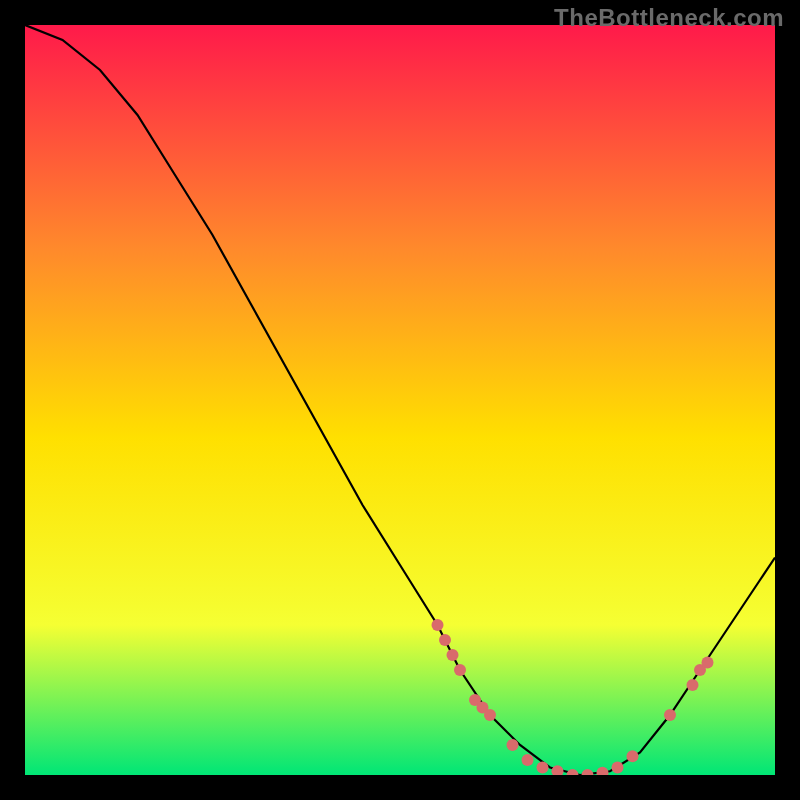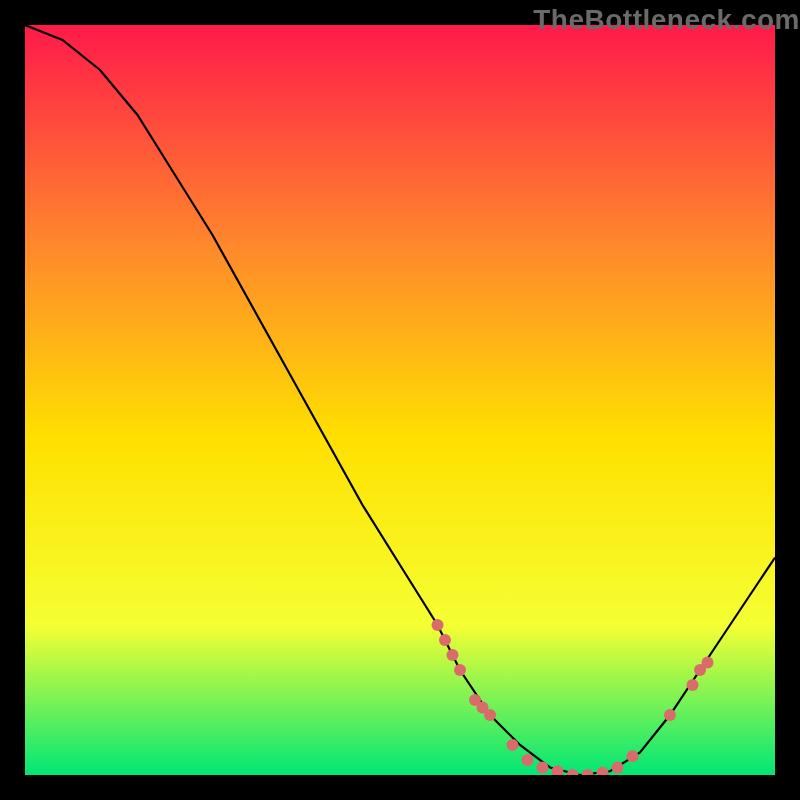--- a/index.html
+++ b/index.html
@@ -1,18 +1,18 @@
 <!DOCTYPE html>
 <html><head>
 <meta charset="utf-8">
 <style>
   * { margin: 0; padding: 0; box-sizing: border-box; }
   body { background: #000; width: 800px; height: 800px; position: relative; font-family: Arial, sans-serif; }
   .canvas { position: absolute; top: 0; left: 0; width: 800px; height: 800px; }
-  .watermark { position: absolute; top: 4px; right: 0; color: #6a6a6a; font-size: 28px; font-weight: bold; letter-spacing: 0.5px; }
+  .watermark { position: absolute; top: 4px; right: 16px; color: #6a6a6a; font-size: 24px; font-weight: bold; letter-spacing: 0.5px; }
   .plot-area { position: absolute; left: 25px; top: 25px; width: 750px; height: 750px; }
   svg { display: block; }
 </style>
 </head>
 <body>
 
 <div class="canvas">
   <div class="plot-area">
     <svg id="chart-svg" width="750" height="750" viewBox="0 0 750 750">
       <defs>

